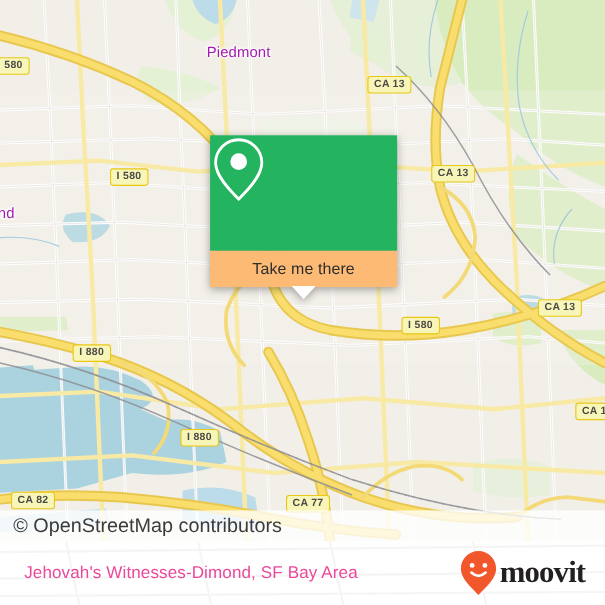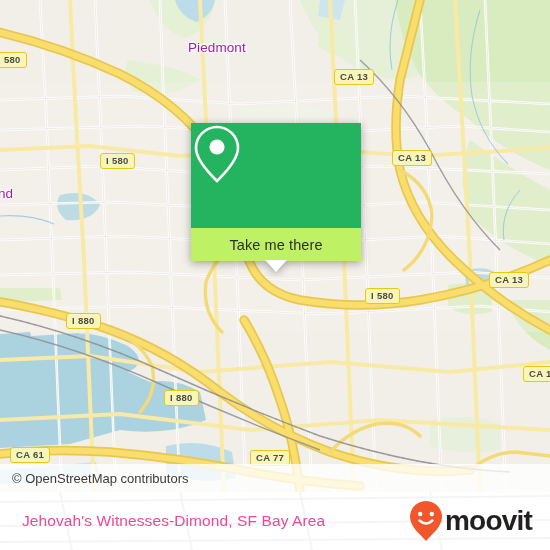--- a/index.html
+++ b/index.html
@@ -49,41 +49,41 @@
     width: 170px; height: 138px;
     filter: drop-shadow(0 2px 4px rgba(0,0,0,.35));
   }
   #popup-head {
     width: 100%; height: 105px;
     background: #24b45f;
     display: flex; align-items: center; justify-content: center;
   }
   #popup-foot {
     width: 100%; height: 33px;
-    background: #bef264;
+    background: #fdba74;
     display: flex; align-items: center; justify-content: center;
     font-size: 14.5px; color: #2e2e2e;
     letter-spacing: .1px;
   }
   #popup-tail {
     position: absolute; left: 50%; bottom: -11px;
     width: 0; height: 0; transform: translateX(-50%);
     border-left: 11px solid transparent;
     border-right: 11px solid transparent;
     border-top: 12px solid #ffffff;
   }
 
   
   #attribution {
     position: absolute; left: 0; top: 464px;
     width: 550px; height: 28px;
     background: rgba(255,255,255,.78);
     display: flex; align-items: center;
     padding-left: 12px;
-    font-size: 13px; color: #3b3b3b;
+    font-size: 18px; color: #3b3b3b;
   }
 
   
   #footer {
     position: absolute; left: 0; top: 492px;
     width: 550px; height: 58px;
     background: #ffffff;
     display: flex; align-items: center; justify-content: space-between;
     padding: 0 18px 0 22px;
     overflow: hidden;
@@ -92,21 +92,21 @@
     position: absolute; left: 0; top: 0; width: 550px; height: 58px;
     opacity: .055; pointer-events: none;
   }
   #footer-title {
     position: relative; z-index: 2;
     font-size: 15.5px; color: #ec4899; letter-spacing: .1px;
   }
   #brand { position: relative; z-index: 2; display: flex; align-items: center; gap: 2px; }
   #brand-word {
     font-size: 28px; font-weight: bold; color: #221f1f;
-    letter-spacing: -0.8px; font-family: Liberation Sans, sans-serif;
+    letter-spacing: -0.8px; font-family: Liberation Serif, serif;
   }
 </style>
 </head>
 <body>
 
 <div id="app">
 
   <div id="map">
 
     <svg width="550" height="492" viewBox="0 0 550 492">
@@ -247,22 +247,22 @@
 
     <div class="shield" style="left:-8px;  top:52px;">I 580</div>
     <div class="shield" style="left:334px; top:69px;">CA 13</div>
     <div class="shield" style="left:100px; top:153px;">I 580</div>
     <div class="shield" style="left:392px; top:150px;">CA 13</div>
     <div class="shield" style="left:489px; top:272px;">CA 13</div>
     <div class="shield" style="left:365px; top:288px;">I 580</div>
     <div class="shield" style="left:66px;  top:313px;">I 880</div>
     <div class="shield" style="left:523px; top:366px;">CA 1</div>
     <div class="shield" style="left:164px; top:390px;">I 880</div>
-    <div class="shield" style="left:10px;  top:447px;">CA 61</div>
-    <div class="shield" style="left:250px; top:450px;">CA 77</div>
+    <div class="shield" style="left:10px;  top:447px;">CA 82</div>
+    <div class="shield" style="left:260px; top:450px;">CA 77</div>
 
     <div id="popup">
       <div id="popup-head">
         <svg width="52" height="62" viewBox="0 0 52 62">
           <path d="M26 4 C14.4 4 5 13.4 5 25 C5 37.8 20 52 26 58 C32 52 47 37.8 47 25 C47 13.4 37.6 4 26 4 Z" fill="none" stroke="#ffffff" stroke-width="2.6"></path>
           <circle cx="26" cy="24" r="7.6" fill="#ffffff"></circle>
         </svg>
       </div>
       <div id="popup-foot">Take me there</div>
       <div id="popup-tail"></div>

